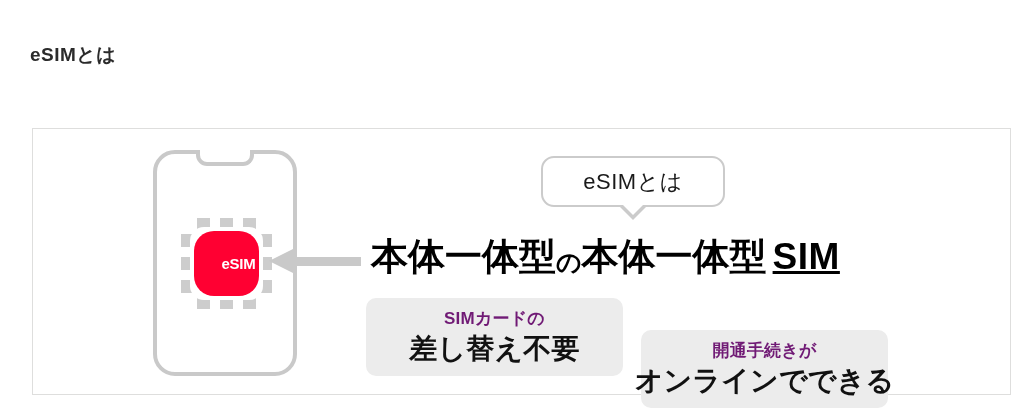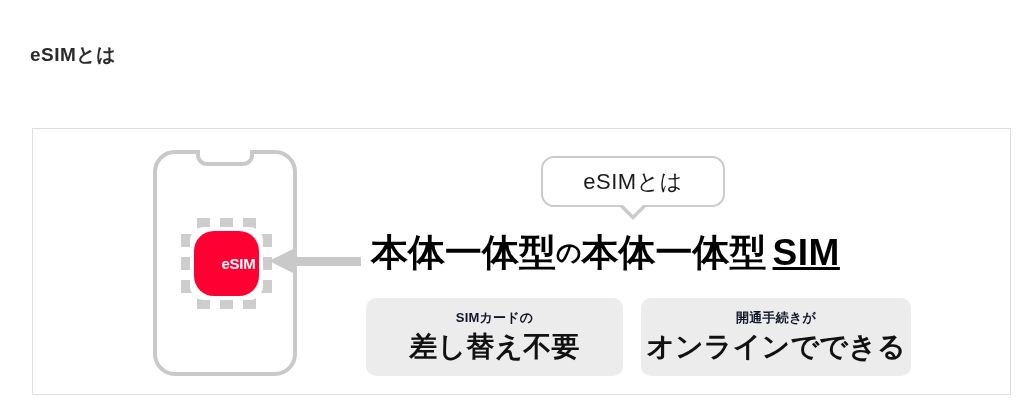--- a/index.html
+++ b/index.html
@@ -194,21 +194,21 @@
     border-top: 12px solid #ffffff;
   }
 
   
   .headline {
     position: absolute;
     left: 370px;
     top: 228px;
     height: 46px;
     display: flex;
-    align-items: center;
+    align-items: flex-end;
     white-space: nowrap;
     color: #000000;
     font-weight: bold;
   }
   .headline .big {
     font-size: 37px;
     letter-spacing: 0px;
     line-height: 1;
   }
   .headline .small {
@@ -231,25 +231,25 @@
     height: 78px;
     background: #ececec;
     border-radius: 10px;
     display: flex;
     flex-direction: column;
     align-items: center;
     justify-content: center;
     box-sizing: border-box;
   }
   #feature-0 { left: 365px; width: 257px; }
-  #feature-1 { left: 640px; width: 270px; }
+  #feature-1 { left: 640px; width: 247px; margin-top: 32px; }
   .feature-line1 {
-    font-size: 13px;
-    font-weight: bold;
-    color: #0f172a;
+    font-size: 17px;
+    font-weight: bold;
+    color: #701a75;
     line-height: 1.25;
     letter-spacing: 0.2px;
     white-space: nowrap;
   }
   .feature-line2 {
     font-size: 28px;
     font-weight: bold;
     color: #111111;
     line-height: 1.25;
     letter-spacing: 0.2px;

